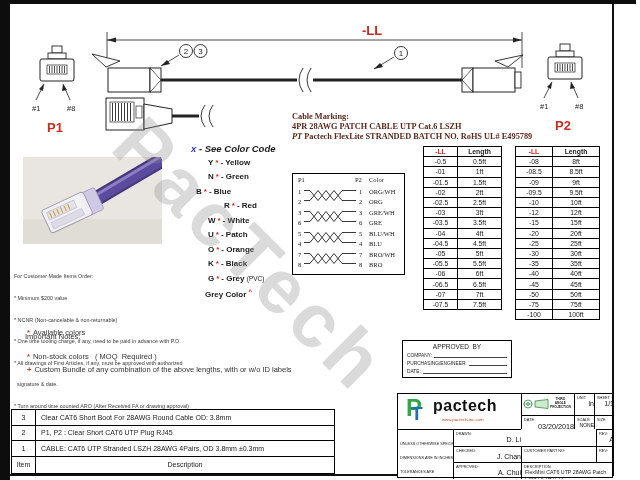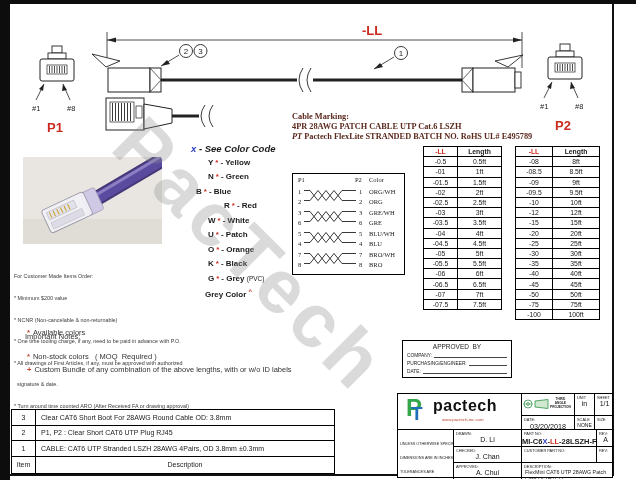--- a/index.html
+++ b/index.html
@@ -52,21 +52,21 @@
   
   table.item-table{border-collapse:collapse;border:1px solid #000;background:#fff;}
   table.item-table td{border:1px solid #000;font-size:7px;height:14.5px;padding:0;color:#222;}
   table.item-table td:first-child{width:23px;text-align:center;}
   table.item-table td:last-child{width:293px;text-align:left;padding-left:5px;}
   table.item-table tfoot td{text-align:center !important;padding-left:0 !important;height:16px;}
   
   .tb{left:397px;top:393px;width:216px;height:85px;border:1.5px solid #000;box-sizing:border-box;background:#fff;}
   .cell{position:absolute;border-left:1px solid #000;border-top:1px solid #000;box-sizing:border-box;overflow:hidden;}
   .cell .lbl{font-size:3.9px;color:#222;padding:1px 0 0 2px;}
-  .cell .val{font-size:7px;text-align:center;color:#111;}
+  .cell .val{font-size:7px;text-align:right;color:#111;}
   .tol{font-size:3.8px;line-height:4.8px;white-space:pre;padding:2px 0 0 2px;color:#222;}
   .logo-p{position:absolute;left:8px;top:0px;font-size:24px;font-weight:bold;color:#33a64c;}
   .logo-t{position:absolute;left:13px;top:9px;font-size:19px;font-weight:bold;color:#1d6fb8;}
   .logo-name{position:absolute;left:35px;top:3px;font-size:16px;font-weight:bold;letter-spacing:0.5px;color:#111;}
   .logo-web{position:absolute;left:44px;top:23px;font-size:4.3px;color:#b5442a;}
   .proj-txt{font-size:3.2px;line-height:3.8px;font-weight:bold;color:#222;text-align:center;}
   .desc-val{font-size:5.3px;line-height:6.5px;padding-left:3px;color:#222;}
   .partno{font-size:7.5px;font-weight:bold;text-align:center;margin-top:1px;white-space:nowrap;}
   svg text{font-family:"Liberation Sans",sans-serif;}
 </style>
@@ -531,24 +531,20 @@
     </div>
     <div class="cell" style="left:55px;top:52px;width:68px;height:16px;">
       <div class="lbl">CHECKED:</div>
       <div class="val">J. Chan</div>
     </div>
     <div class="cell" style="left:55px;top:68px;width:68px;height:17px;">
       <div class="lbl">APPROVED:</div>
       <div class="val">A. Chui</div>
     </div>
 
-    <div class="cell" style="left:123px;top:35px;width:75px;height:17px;">
-      <div class="lbl">PART NO:</div>
-      <div class="partno"><span>MI-C6</span><span class="blue">X</span><span>-</span><span class="red">LL</span><span>-28LSZH-F</span></div>
-    </div>
     <div class="cell" style="left:198px;top:35px;width:18px;height:17px;">
       <div class="lbl">REV:</div>
       <div class="val">A</div>
     </div>
     <div class="cell" style="left:123px;top:52px;width:75px;height:16px;">
       <div class="lbl">CUSTOMER PART NO:</div>
     </div>
     <div class="cell" style="left:198px;top:52px;width:18px;height:16px;">
       <div class="lbl">REV:</div>
     </div>

